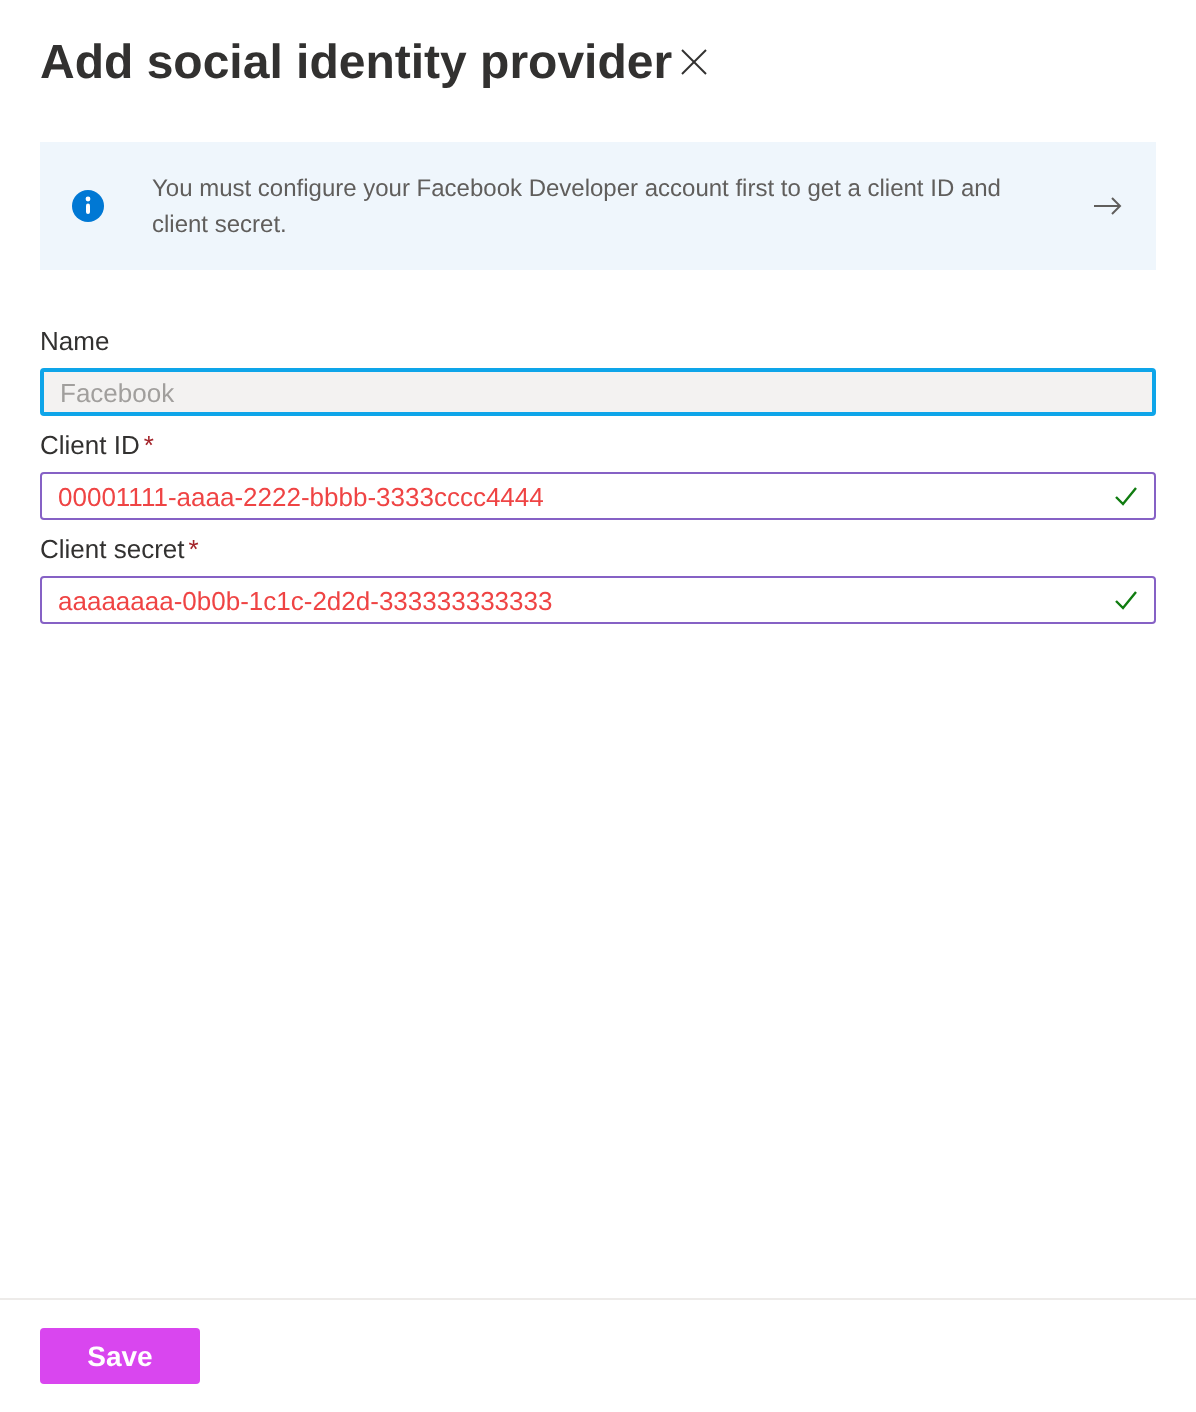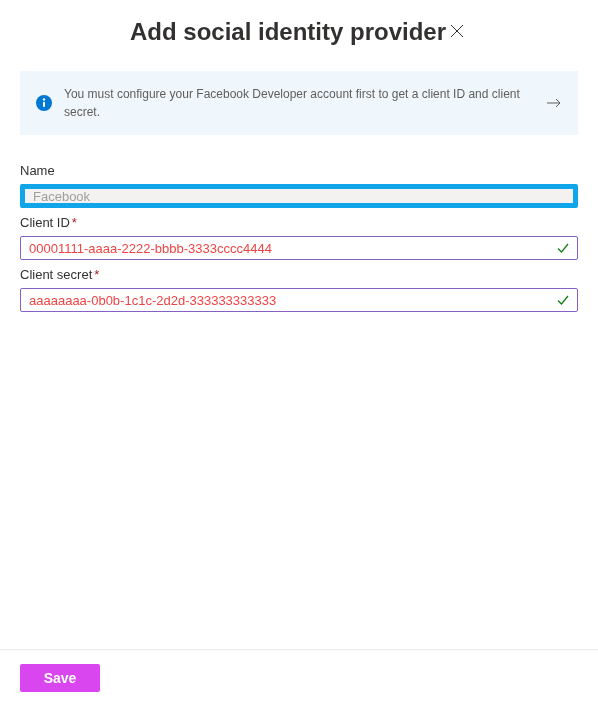--- a/index.html
+++ b/index.html
@@ -12,21 +12,21 @@
       font-size: 13px;
       color: #323130;
       background: #ffffff;
       width: 598px;
       height: 706px;
       position: relative;
       overflow: hidden;
     }
     .header {
       display: flex;
-      justify-content: center;
+      justify-content: flex-start;
       align-items: flex-start;
       padding: 16px 20px 10px 20px;
     }
     .header-title {
       font-size: 24px;
       font-weight: 600;
       color: #323130;
       line-height: 1.3;
     }
     .close-btn {
@@ -44,21 +44,21 @@
       padding: 0 20px;
     }
     .info-banner {
       background: #eff6fc;
       border: none;
       display: flex;
       align-items: center;
       padding: 14px 16px;
       margin-top: 14px;
       margin-bottom: 28px;
-      gap: 12px;
+      gap: 24px;
     }
     .info-icon {
       flex-shrink: 0;
       width: 16px;
       height: 16px;
       display: flex;
       align-items: center;
       justify-content: center;
     }
     .info-text {
@@ -99,21 +99,21 @@
       font-family: inherit;
       border: 1px solid #605e5c;
       border-radius: 2px;
       background: #ffffff;
       color: #ef4444;
       outline: none;
     }
     .text-input:disabled,
     .text-input.readonly {
       background: #f3f2f1;
-      border: 5px solid #0ea5e9;
+      border: 2px solid #0ea5e9;
       color: #a19f9d;
     }
     .text-input.valid {
       border: 1px solid #8661c5;
     }
     .check-icon {
       position: absolute;
       right: 8px;
       top: 50%;
       transform: translateY(-50%);

